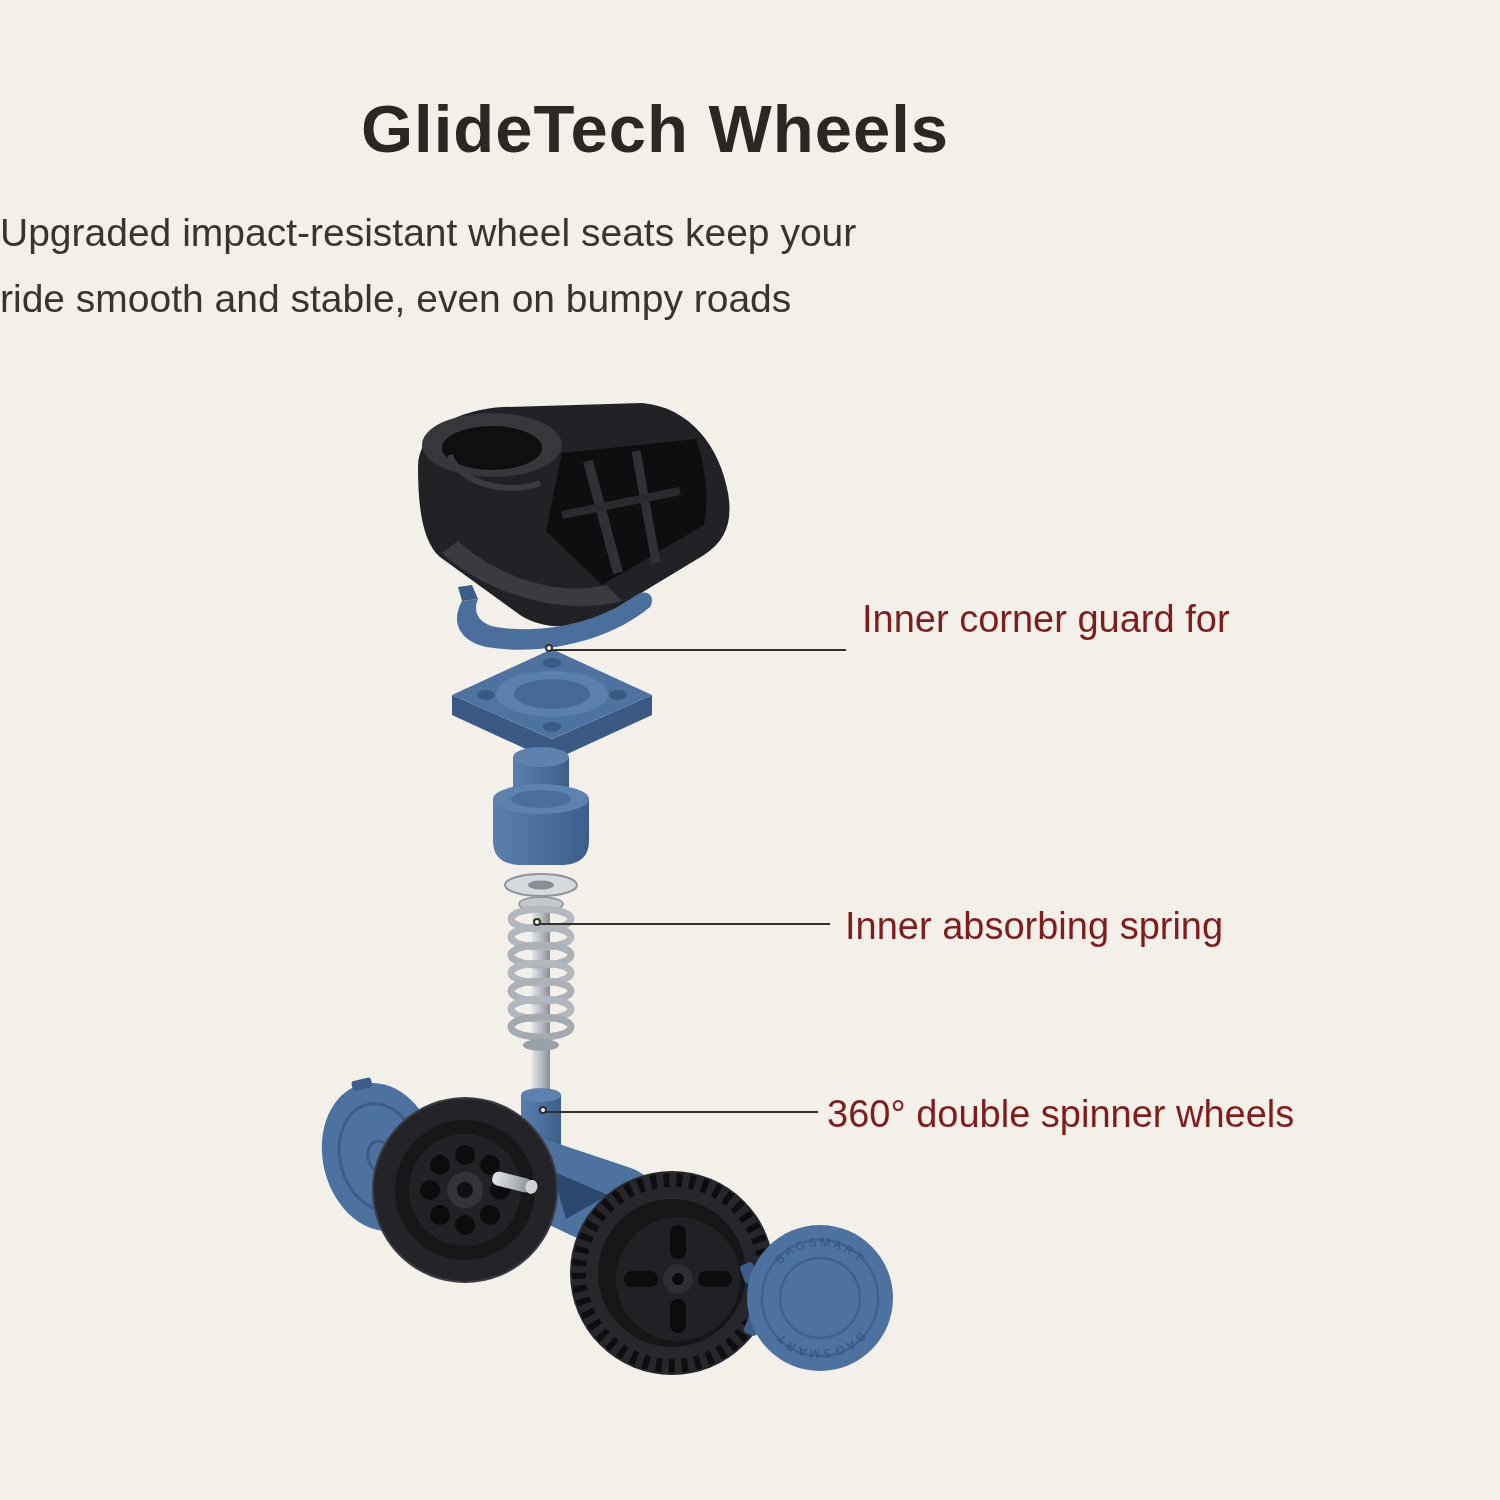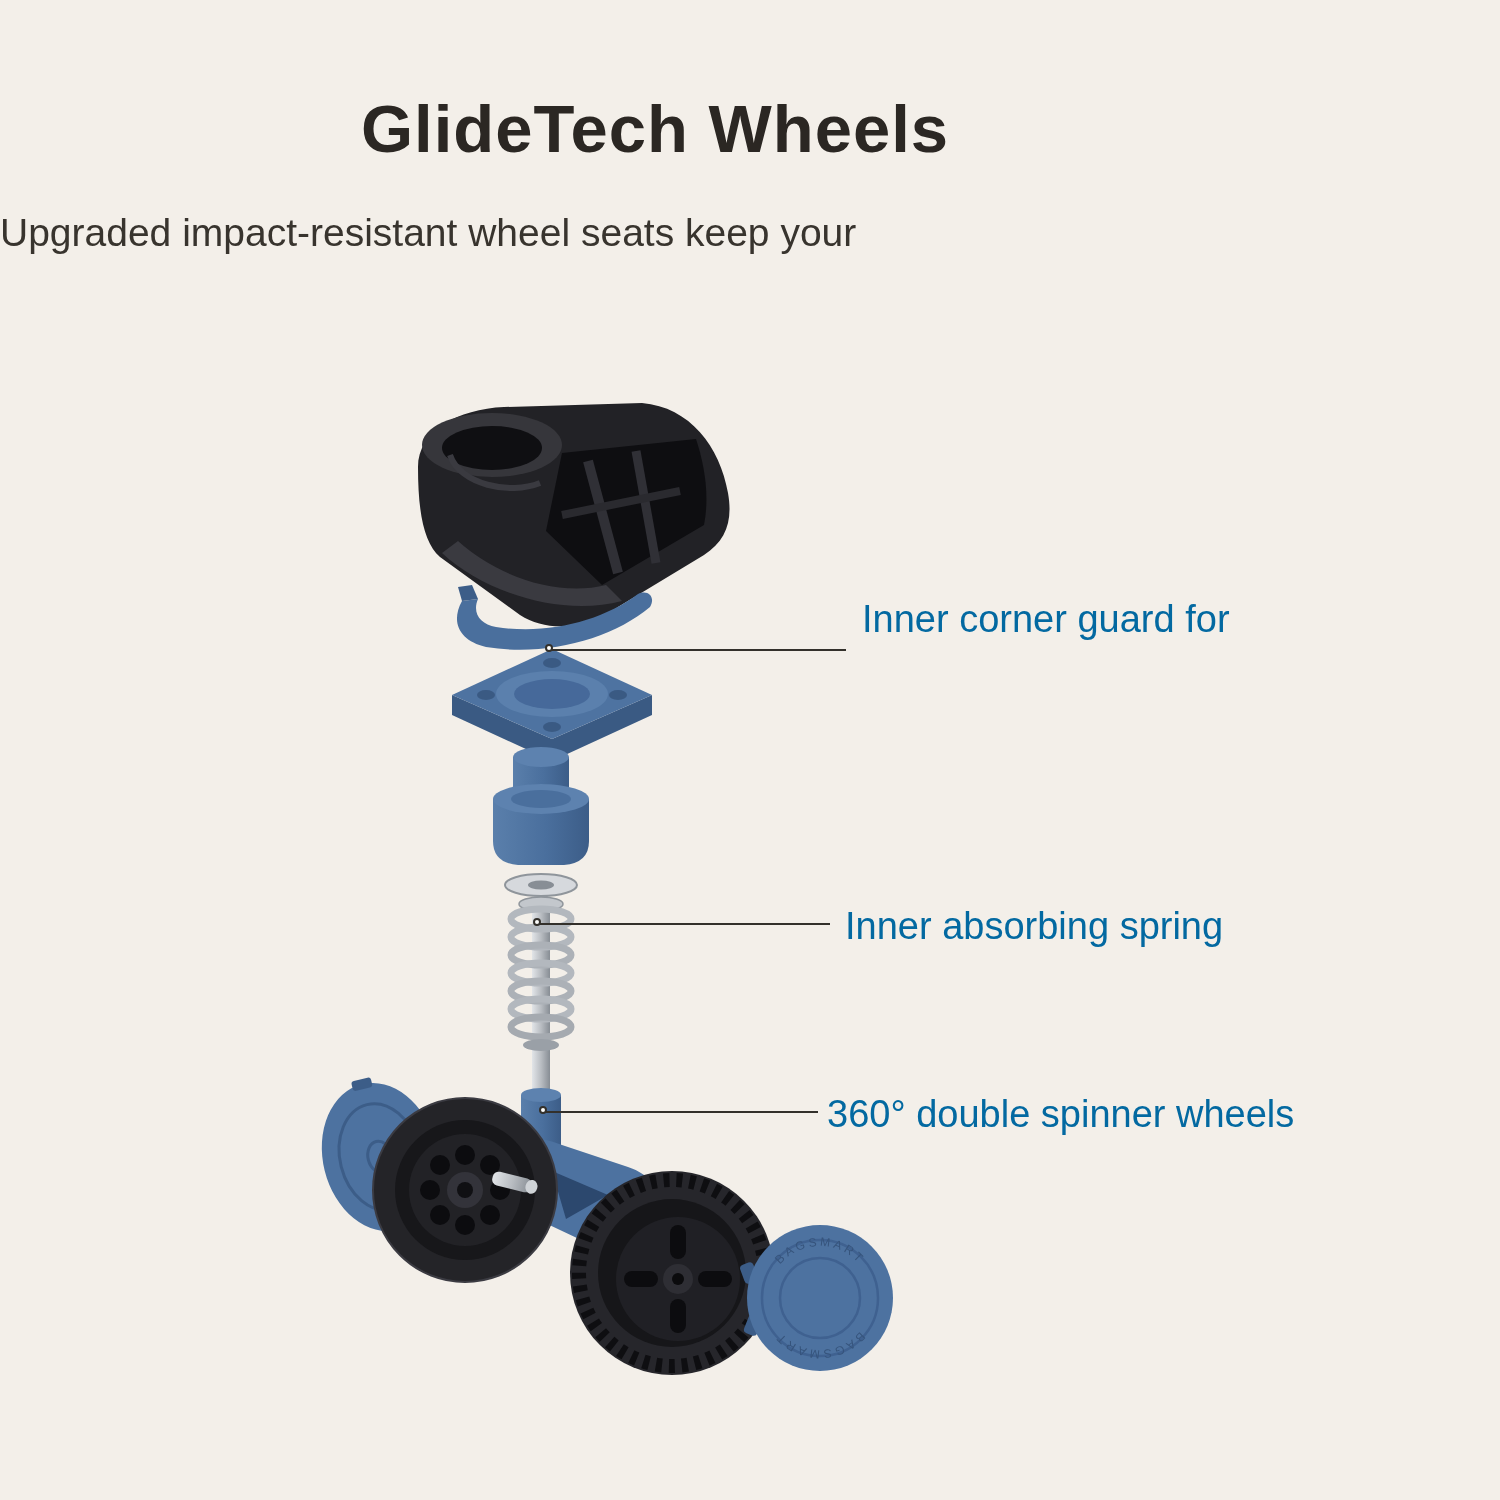--- a/index.html
+++ b/index.html
@@ -15,38 +15,39 @@
     text-align:center; font-size:67px; font-weight:700;
     letter-spacing:1px; color:#2b2723;
   }
   .subtitle {
     position:absolute; top:200px; left:0; width:100%;
     text-align:left; font-size:39px; line-height:66px;
     font-weight:400; color:#38342e;
   }
   .subtitle span { display:block; }
   .figure { position:absolute; left:300px; top:395px; width:600px; height:990px; }
-  .callout { position:absolute; font-size:38px; color:#0369a1; white-space:nowrap; }
+  .callout { position:absolute; font-size:38px; color:#7f1d1d; white-space:nowrap; }
   .callout.two-line { line-height:70px; }
   .callout span { display:block; }
   .leader { position:absolute; height:2px; background:#33302b; }
   .dot {
     position:absolute; width:8px; height:8px; border-radius:50%;
     background:#fdfdfc; border:2px solid #33302b;
   }
 </style>
 </head>
 <body>
 
 <div class="canvas">
 
   <h1 class="title">GlideTech Wheels</h1>
 
   <div class="subtitle">
     <span>Upgraded impact-resistant wheel seats keep your</span>
+    <span>ride smooth and stable, even on bumpy roads</span>
   </div>
 
   <div class="figure">
     <svg viewBox="0 0 600 990" width="600" height="990">
       <defs>
         <linearGradient id="silver" x1="0" y1="0" x2="1" y2="0">
           <stop offset="0" stop-color="#e2e5e8"></stop>
           <stop offset="0.5" stop-color="#b9bdc2"></stop>
           <stop offset="1" stop-color="#878d94"></stop>
         </linearGradient>

